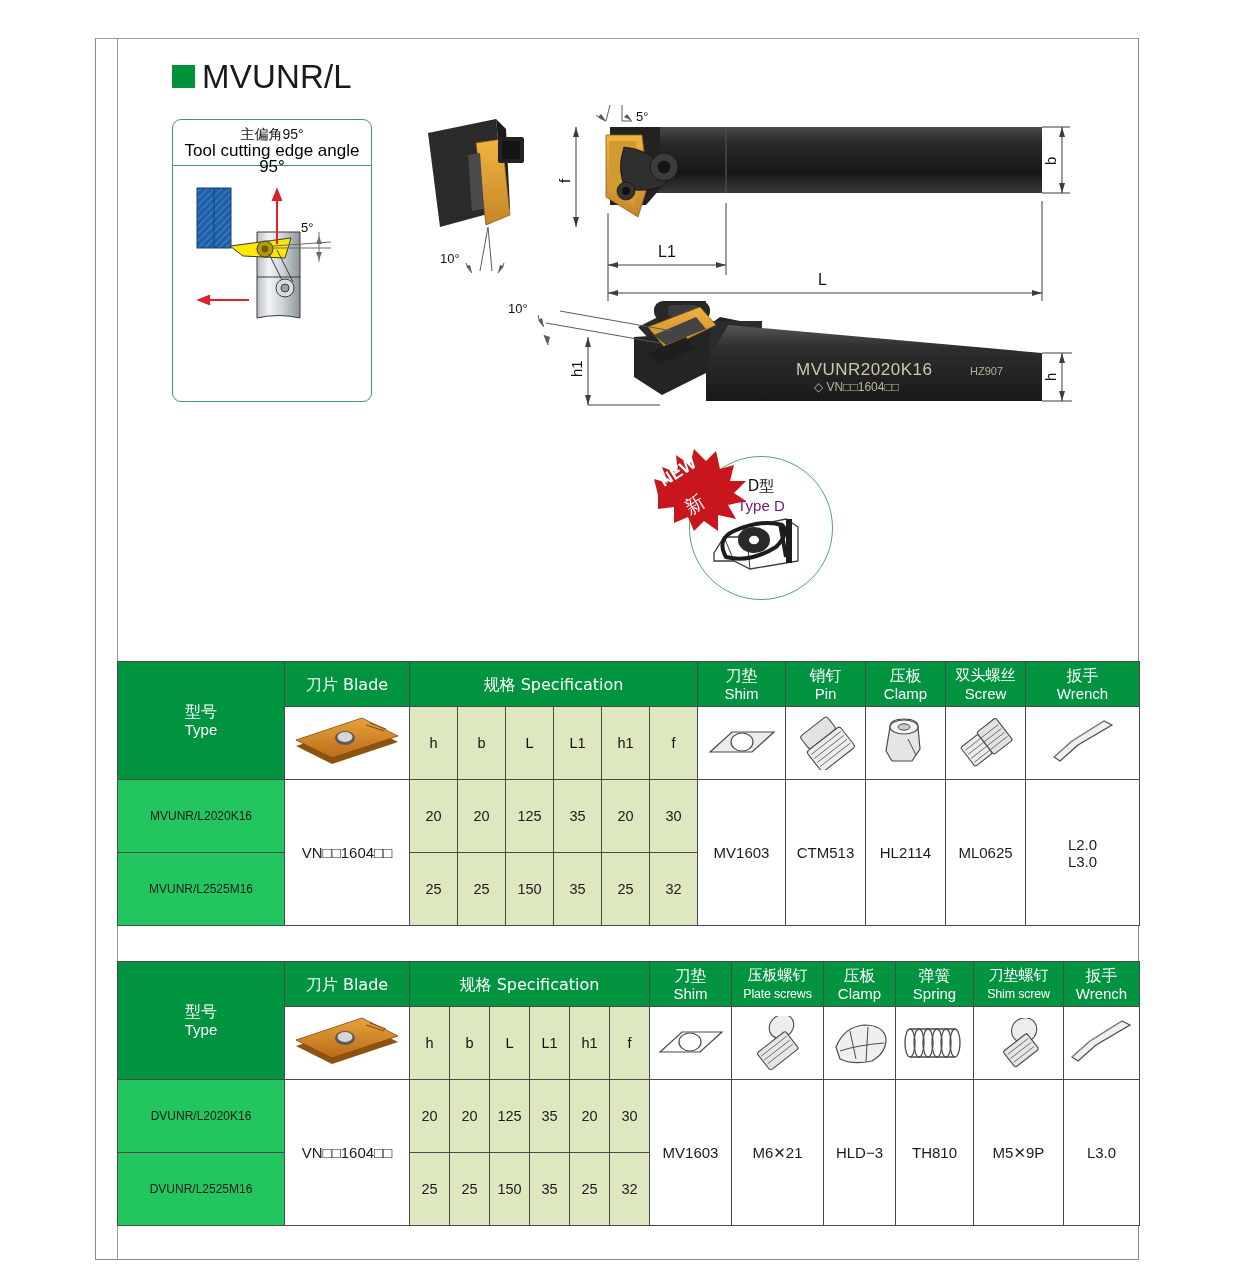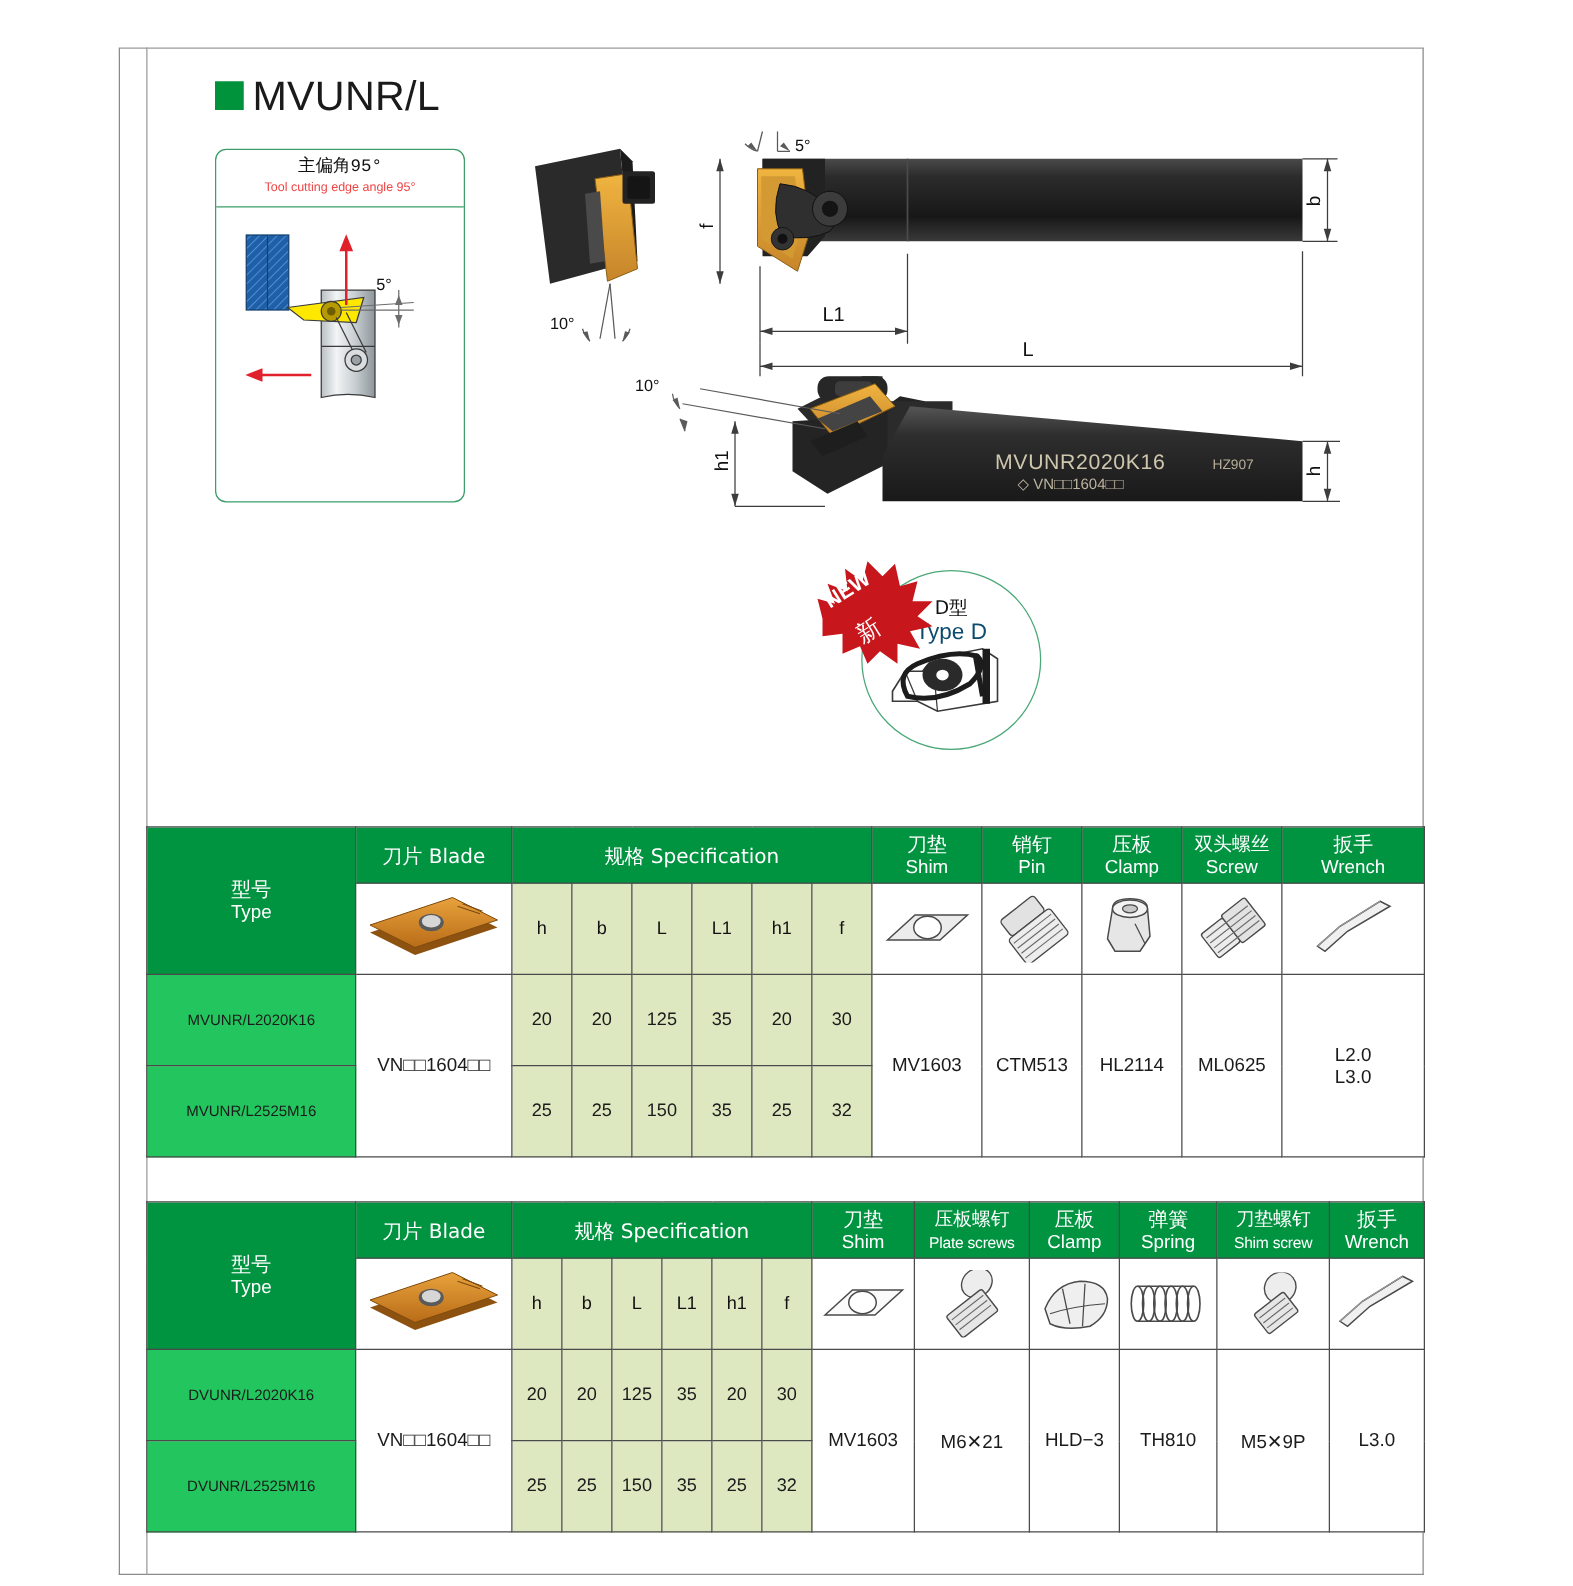--- a/index.html
+++ b/index.html
@@ -51,43 +51,43 @@
     position:absolute; left:172px; top:119px;
     width:200px; height:283px;
     border:1px solid #3d9e6b; border-radius:9px;
     background:#fff; box-sizing:border-box;
   }
   .info-head{
     position:absolute; left:0; top:0; width:100%;
     box-sizing:border-box; padding-top:5px;
     text-align:center; border-bottom:1px solid #3d9e6b; height:46px;
   }
-  .info-head .cn{font-size:14px;color:#111;line-height:18px;font-family:Liberation Mono, monospace;}
-  .info-head .en{font-size:10px;color:#ef4444;line-height:16px;}
+  .info-head .cn{font-size:14px;color:#111;line-height:18px;font-family:Liberation Sans, sans-serif;}
+  .info-head .en{font-size:17px;color:#000000;line-height:16px;}
   .info-foot{
     position:absolute; left:0; bottom:0; width:100%;
     box-sizing:border-box; padding-top:4px;
     text-align:center; border-top:1px solid #3d9e6b; height:48px;
   }
   .info-foot .cn{font-size:15px;color:#111;line-height:20px;font-family:"DejaVu Sans",sans-serif;}
   .info-foot .en{font-size:13px;color:#111;line-height:17px;}
   .info-art{position:absolute; left:0; top:46px; width:100%; height:189px;}
 
   
   .type-circle{
     position:absolute;
     border:1px solid #4aa877;
     border-radius:50%;
     background:#fff;
   }
   .type-label{
     position:absolute; width:100%; text-align:center; top:20px;
   }
   .type-label .cn{font-size:15px;color:#111;line-height:19px;font-family:"DejaVu Sans",sans-serif;}
-  .type-label .en{font-size:18px;color:#0c4a6e;line-height:19px;}
+  .type-label .en{font-size:15px;color:#701a75;line-height:19px;}
 
   
   table.spec{
     position:absolute;
     border-collapse:collapse;
     table-layout:fixed;
     font-family:"Liberation Sans",sans-serif;
   }
   table.spec td,table.spec th{
     border:1px solid #4a4a4a;

